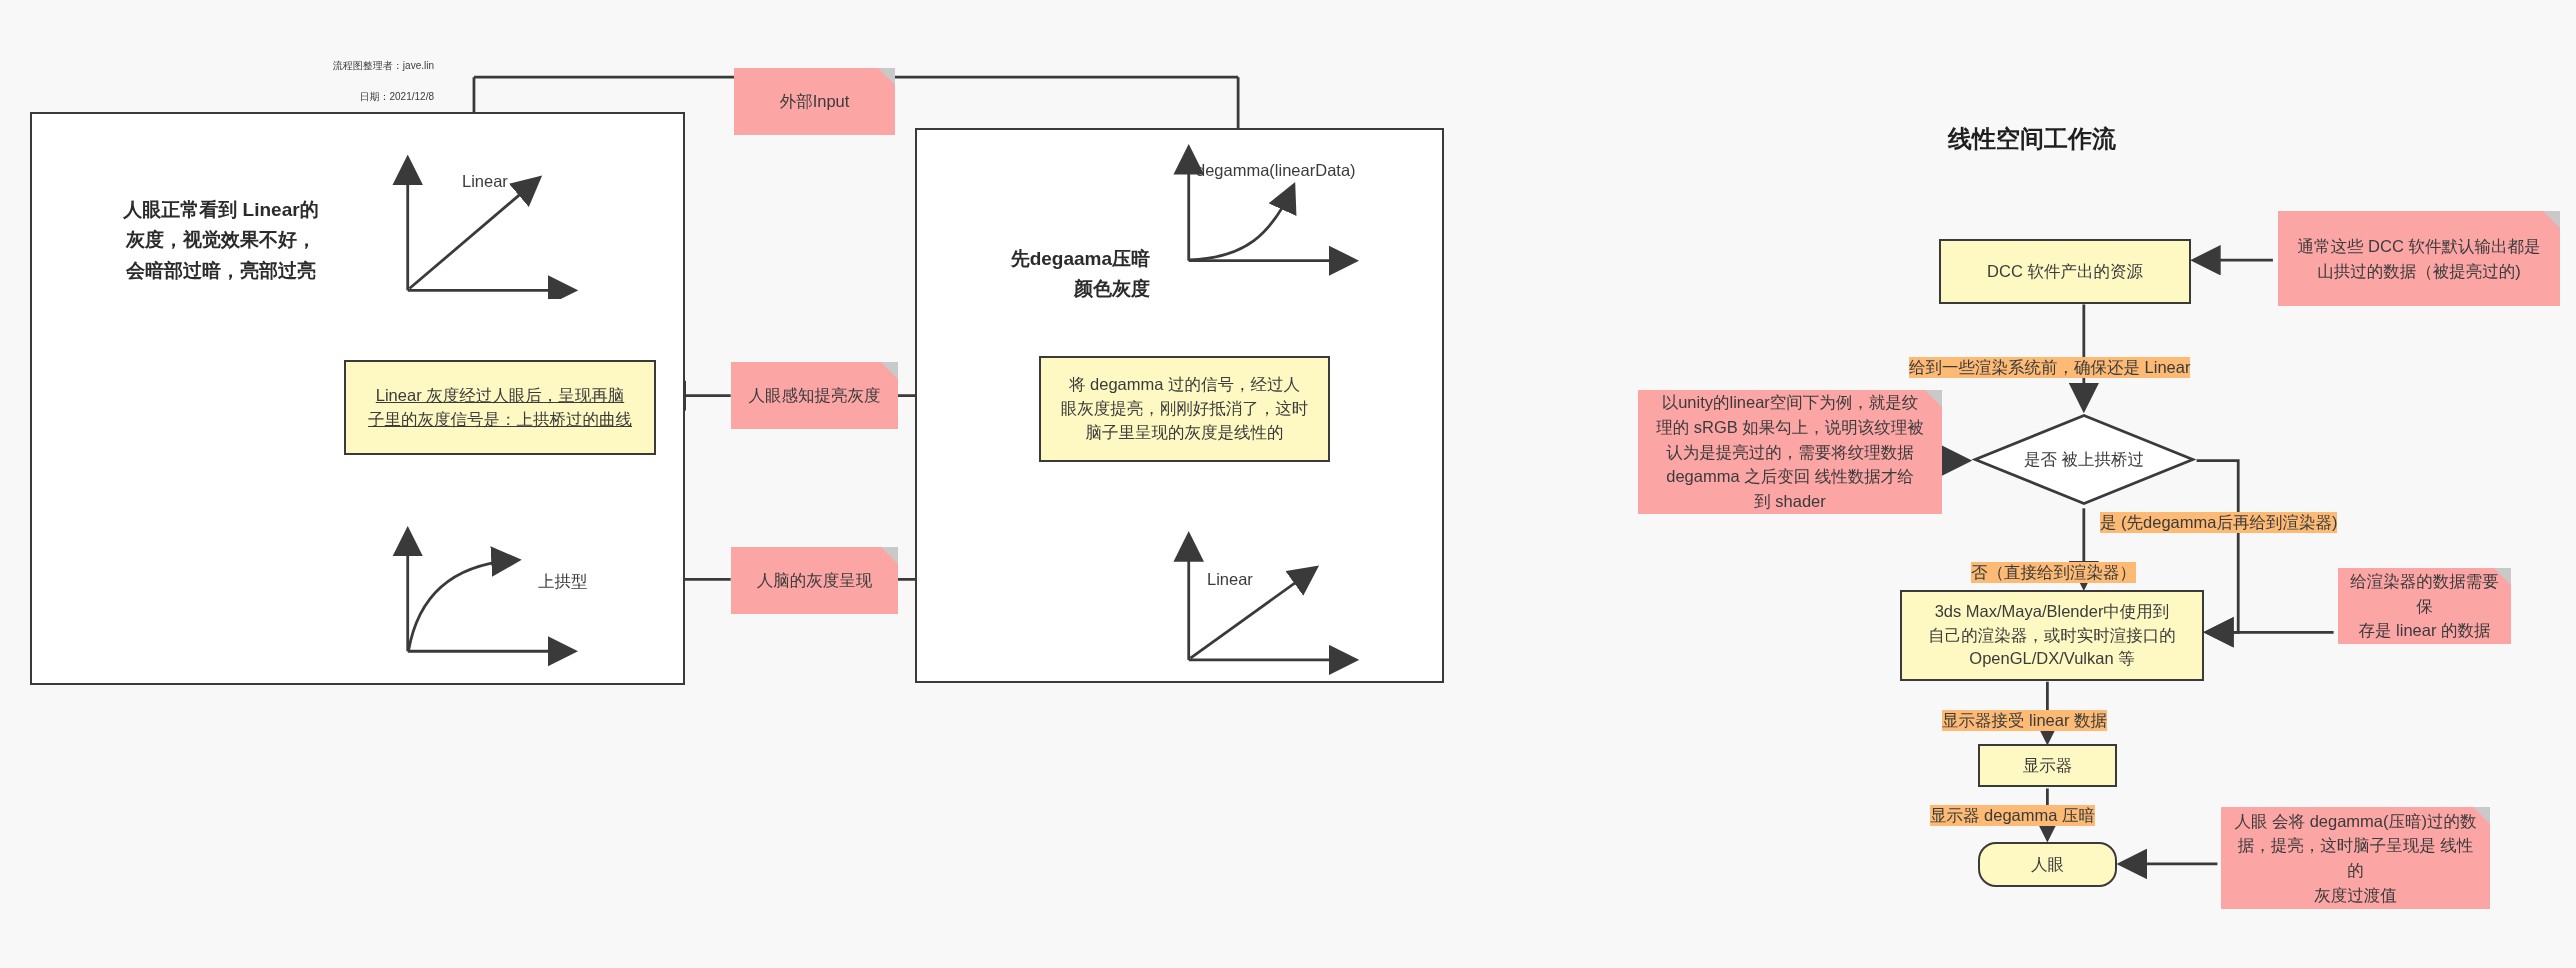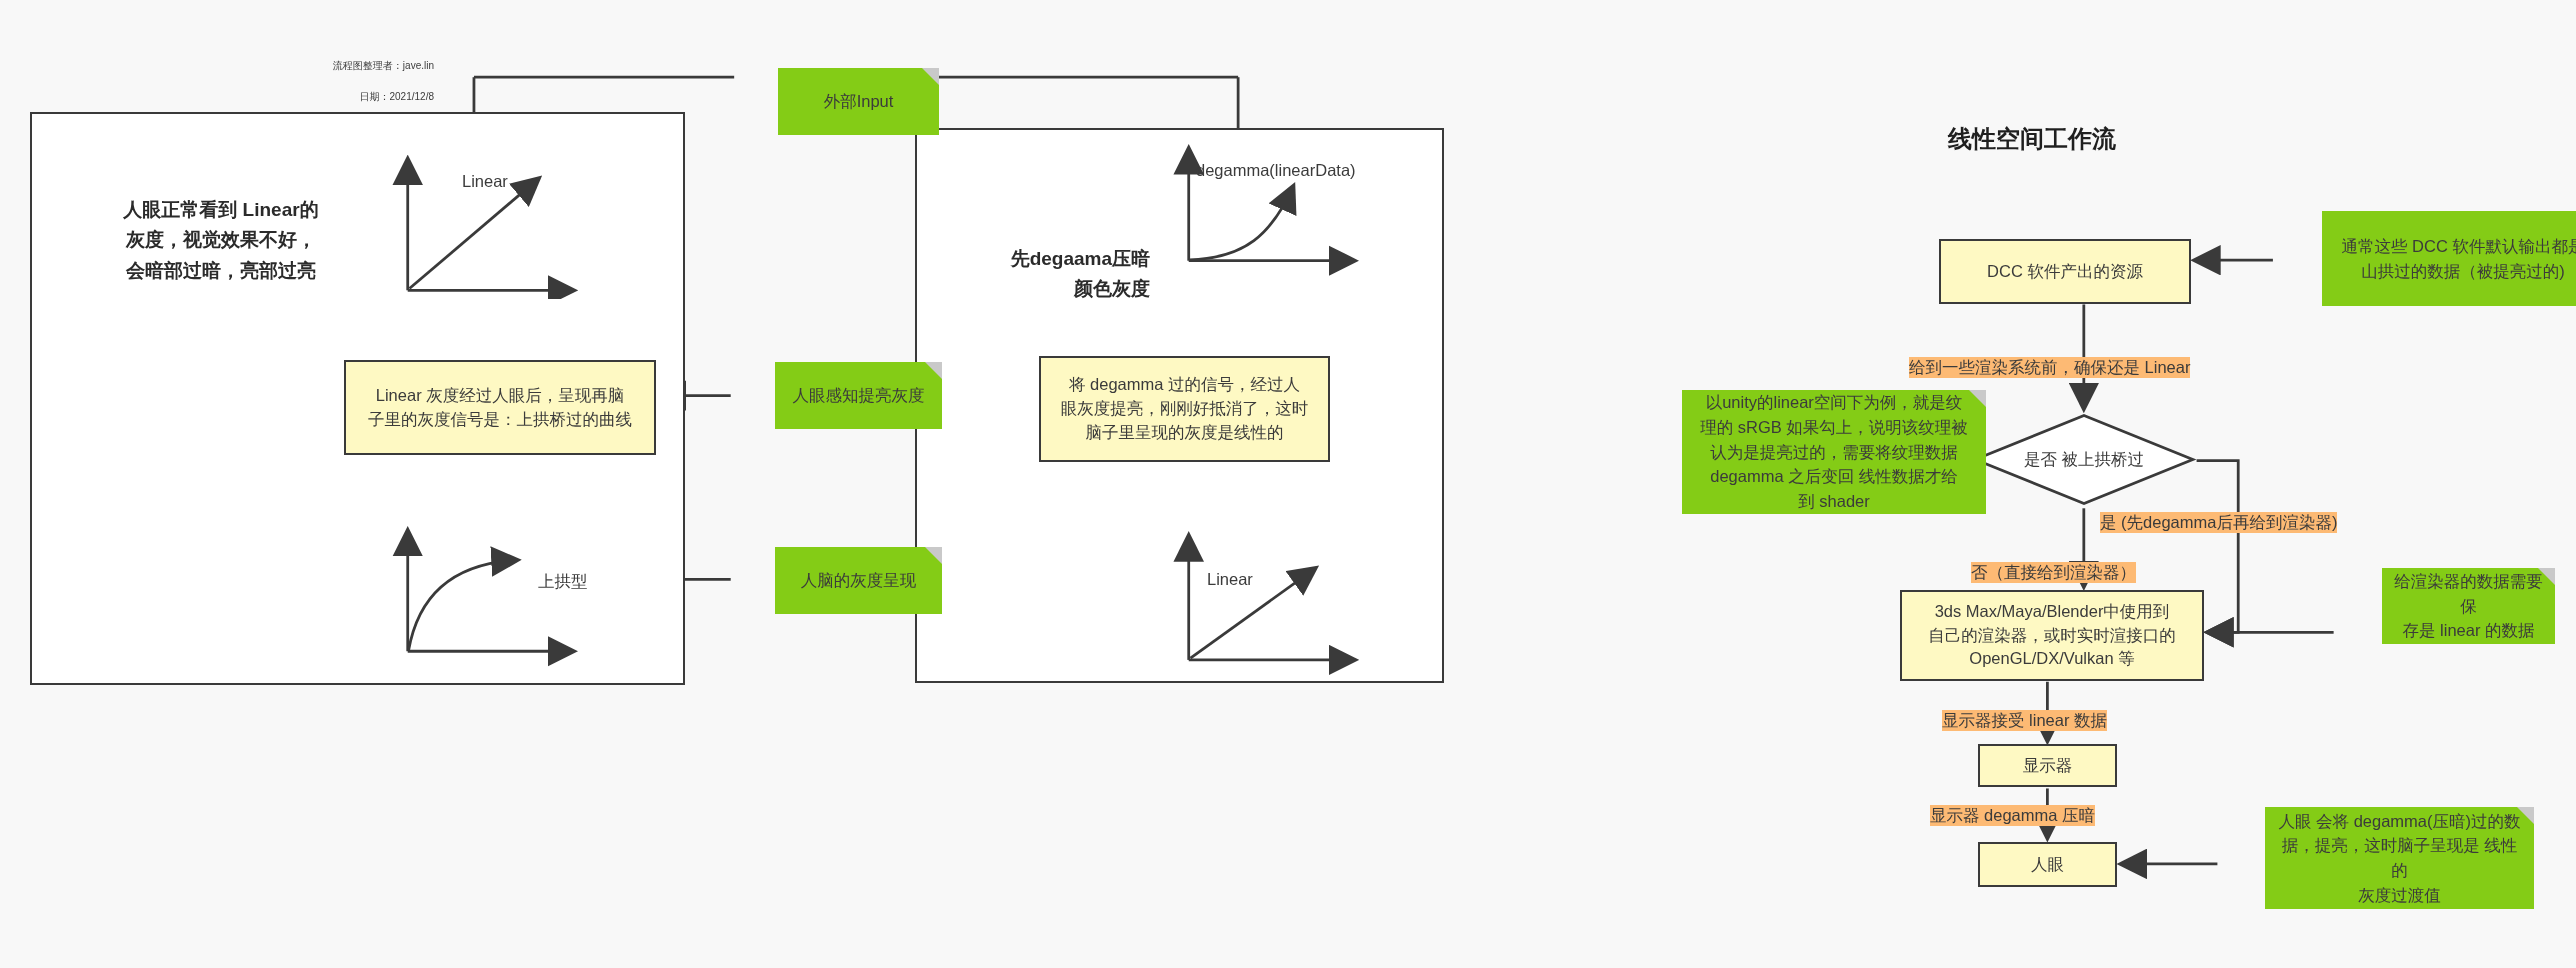--- a/index.html
+++ b/index.html
@@ -27,29 +27,28 @@
     white-space:pre-line;
   }
   .panel{
     position:absolute;
     background:#ffffff;
     border:2.6px solid #3a3a3a;
     box-sizing:border-box;
   }
   .note{
     position:absolute;
-    background:#84cc16;
+    background:#fca5a5;
     box-sizing:border-box;
     display:flex;align-items:center;justify-content:center;
     text-align:center;
     line-height:1.5;
     color:#3b3b3b;
     white-space:pre-line;
     padding:5.2px 8.7px;
-    margin-left:44px;
   }
   .note .fold{
     position:absolute;top:0;right:0;
     width:0;height:0;
     border-left:17.4px solid transparent;
     border-top:17.4px solid #c9c9c9;
   }
   .lbl{
     position:absolute;
     background:#fdba74;
@@ -73,39 +72,39 @@
     position:absolute;left:95px;top:195px;width:252px;
     font-size:19px;font-weight:bold;text-align:center;line-height:1.6;
     color:#2b2b2b;white-space:pre-line;
   }
   #right-panel-caption{
     position:absolute;left:950px;top:208px;width:200px;
     font-size:19px;font-weight:bold;text-align:right;line-height:1.6;
     color:#2b2b2b;white-space:pre-line;margin-top:36px;
   }
 
-  #box-linear-eye{left:344px;top:360px;width:312px;height:95px;font-size:16.5px;padding:0 21px;}
+  #box-linear-eye{left:344px;top:360px;width:312px;height:95px;font-size:16.5px;padding:0 21px;text-decoration:underline;}
   #box-degamma-eye{left:1039px;top:356px;width:291px;height:106px;font-size:16.5px;padding:0 8.7px;}
 
   .graph-label{position:absolute;font-size:16.5px;color:#3b3b3b;white-space:pre;}
 
   
   #note-input{left:734px;top:68px;width:161px;height:67px;font-size:16.5px;}
   #note-perceive{left:731px;top:362px;width:167px;height:67px;font-size:16.5px;}
   #note-brainshow{left:731px;top:547px;width:167px;height:67px;font-size:16.5px;}
 
   
   #flow-title{
     position:absolute;left:1948px;top:123px;width:347px;
     font-size:24px;font-weight:bold;color:#1f1f1f;text-align:left;
   }
   #node-dcc{left:1939px;top:239px;width:252px;height:65px;font-size:16.5px;}
   #node-renderers{left:1900px;top:590px;width:304px;height:91px;font-size:16.5px;padding:0 7px;}
   #node-display{left:1978px;top:744px;width:139px;height:43px;font-size:16.5px;}
-  #node-eye{left:1978px;top:842px;width:139px;height:45px;font-size:16.5px;}
+  #node-eye{left:1978px;top:842px;width:139px;height:45px;font-size:16.5px;border-radius:18px;}
 
   #diamond-wrap{position:absolute;left:1971px;top:412px;width:226px;height:95px;}
   #diamond-wrap svg{position:absolute;left:0;top:0;}
   #diamond-label{
     position:absolute;left:0;top:0;width:226px;height:95px;
     display:flex;align-items:center;justify-content:center;
     font-size:16.5px;color:#3b3b3b;white-space:pre;
   }
 
   #note-dcc{left:2278px;top:211px;width:282px;height:95px;font-size:16.5px;}

